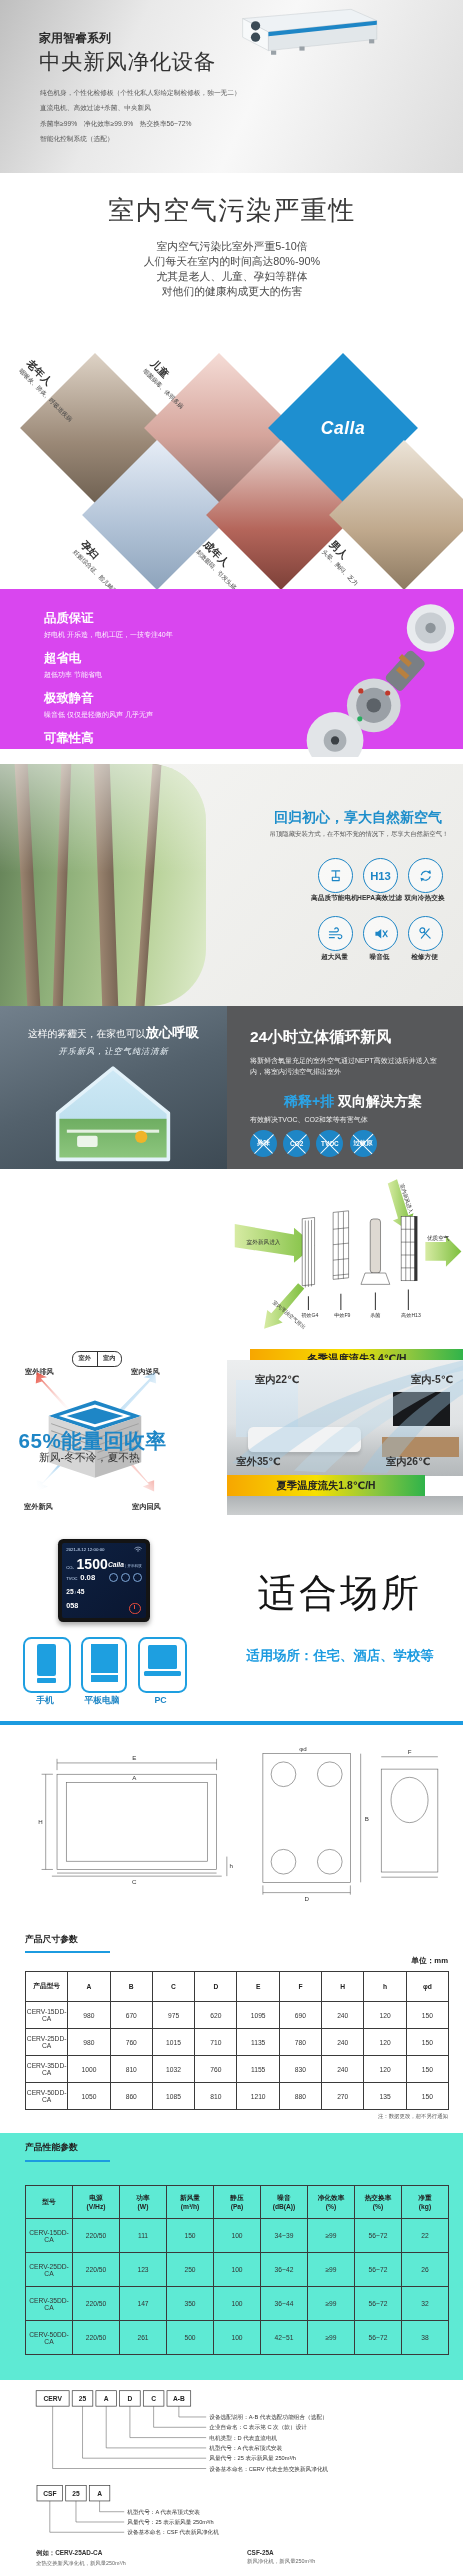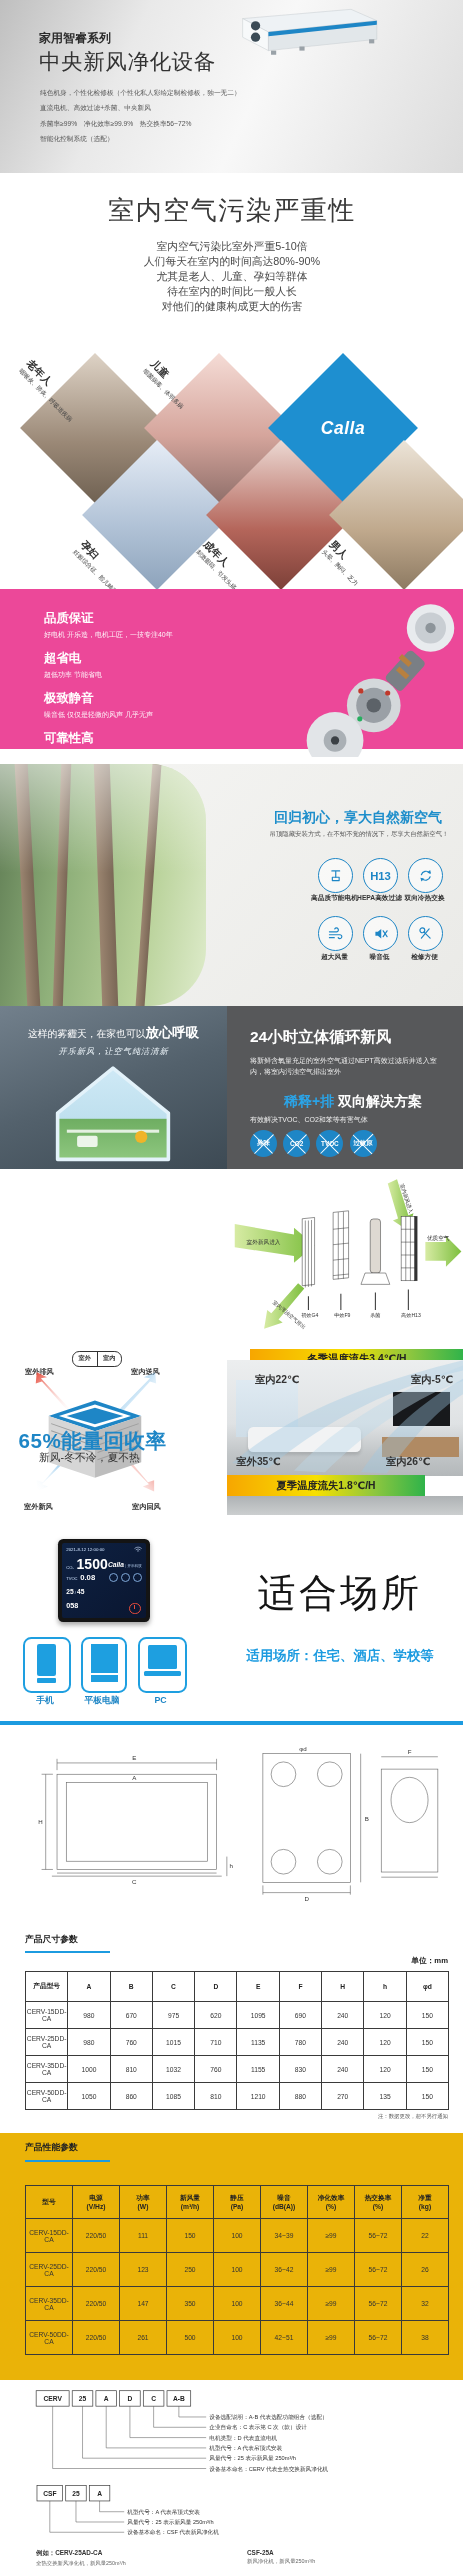--- a/index.html
+++ b/index.html
@@ -19,21 +19,21 @@
   
   .sec3{top:330px;height:259px;background:#fff;overflow:hidden;}
   .dia{position:absolute;width:106px;height:106px;transform:rotate(45deg);}
   .dia .inner{position:absolute;inset:0;}
   .dlabel{position:absolute;transform:rotate(45deg);transform-origin:0 0;white-space:nowrap;line-height:1.35;}
   .dname{font-size:10.3px;font-weight:bold;color:#333;}
   .drisks{font-size:6px;color:#444;display:block;}
   .calla-logo{position:absolute;inset:0;display:flex;align-items:center;justify-content:center;
       transform:rotate(-45deg);color:#fff;font-size:17.5px;font-weight:800;font-style:italic;letter-spacing:0.5px;}
   
-  .sec4{top:589px;height:160px;background:#ec4899;}
+  .sec4{top:589px;height:160px;background:#d946ef;}
   .feat{position:absolute;left:44px;color:#fff;}
   .feat h3{margin:0 0 3.1px 0;font-size:12.4px;font-weight:bold;}
   .feat p{margin:0;font-size:7px;color:rgba(255,255,255,.93);}
   
   .sec5{top:764px;height:242px;background:linear-gradient(135deg,#f6f6f4,#eaeae7);}
   .forest{position:absolute;left:0;top:0;width:206px;height:242px;border-radius:0 57px 57px 0;
       background:linear-gradient(100deg,#5d7a52 0%,#8fb07a 35%,#b9d29a 70%,#dfeccc 100%);overflow:hidden;}
   .trunk{position:absolute;top:-10.3px;bottom:-10.3px;width:13.4px;border-radius:6.2px;
       background:linear-gradient(90deg,#9b8570,#7a6756);}
   .fog{position:absolute;inset:0;background:linear-gradient(rgba(255,255,255,.55),rgba(255,255,255,0) 45%);}
@@ -98,21 +98,21 @@
   .dev-lb{position:absolute;font-size:8.8px;font-weight:bold;color:#1e86c6;text-align:center;}
   .scene-title{position:absolute;left:229px;top:30px;width:222px;text-align:center;
       font-size:38px;font-weight:500;color:#151515;letter-spacing:3.1px;}
   .scene-sub{position:absolute;left:229px;top:109px;width:222px;text-align:center;
       font-size:13.4px;font-weight:bold;color:#1c9be0;}
   .divider{position:absolute;left:0;bottom:0;width:464px;height:3.6px;background:#1c9be0;}
   
   .sec10{top:1725px;height:205px;background:#fff;}
   
   .sec11{top:1929px;height:204px;background:#fff;}
-  .sec12{top:2133px;height:247px;background:#eab308;}
+  .sec12{top:2133px;height:247px;background:#5eead4;}
   .tb-head{position:absolute;left:25px;font-size:8.8px;font-weight:bold;color:#222;}
   .tb-line{position:absolute;left:25px;width:85px;height:2.1px;background:#1c9be0;}
   .tb-unit{position:absolute;right:16px;font-size:7.7px;font-weight:bold;color:#222;}
   table.data{position:absolute;left:25px;width:424px;border-collapse:collapse;table-layout:fixed;}
   table.data th,table.data td{border:0.5px solid #3a3a3a;text-align:center;vertical-align:middle;
       font-size:6.7px;color:#333;padding:0;}
   table.data th{font-weight:bold;color:#222;}
   .dimtab th{height:29px;} .dimtab td{height:26px;}
   .perftab th{height:32px;} .perftab td{height:33px;}
   .tb-note{position:absolute;right:16px;font-size:5.4px;color:#555;}
@@ -147,21 +147,20 @@
       <rect x="150" y="84" width="10" height="8" fill="#9aa2a8"></rect>
     </svg>
   </div>
 
   <div class="sec sec2">
     <div class="abs intro-title">室内空气污染严重性</div>
     <div class="abs intro-lines">
       <div>室内空气污染比室外严重5-10倍</div>
       <div>人们每天在室内的时间高达80%-90%</div>
       <div>尤其是老人、儿童、孕妇等群体</div>
-      <div>待在室内的时间比一般人长</div>
       <div>对他们的健康构成更大的伤害</div>
     </div>
   </div>
 
   <div class="sec sec3">
     <div class="dia" style="left:42px;top:45px;">
       <div class="inner" style="background:linear-gradient(135deg,#ded3c6,#9a8876 60%,#6f6152);"></div>
       </div>
     <div class="dia" style="left:166px;top:45px;">
       <div class="inner" style="background:linear-gradient(135deg,#f5dcd6,#d5a59c 55%,#8f6f6a);"></div>

